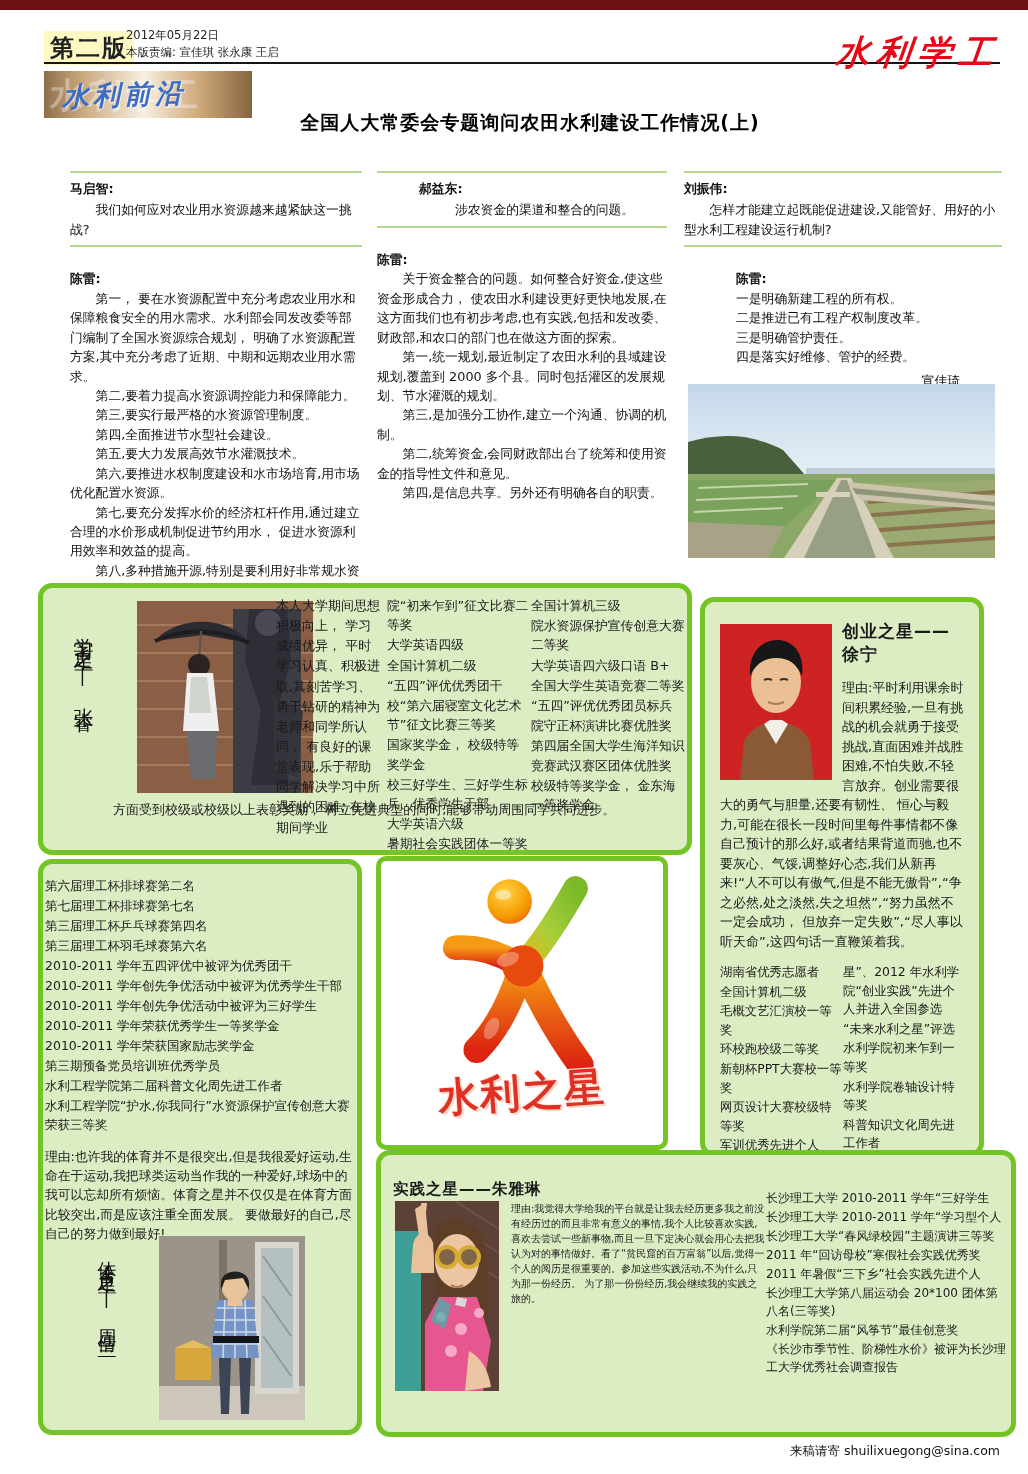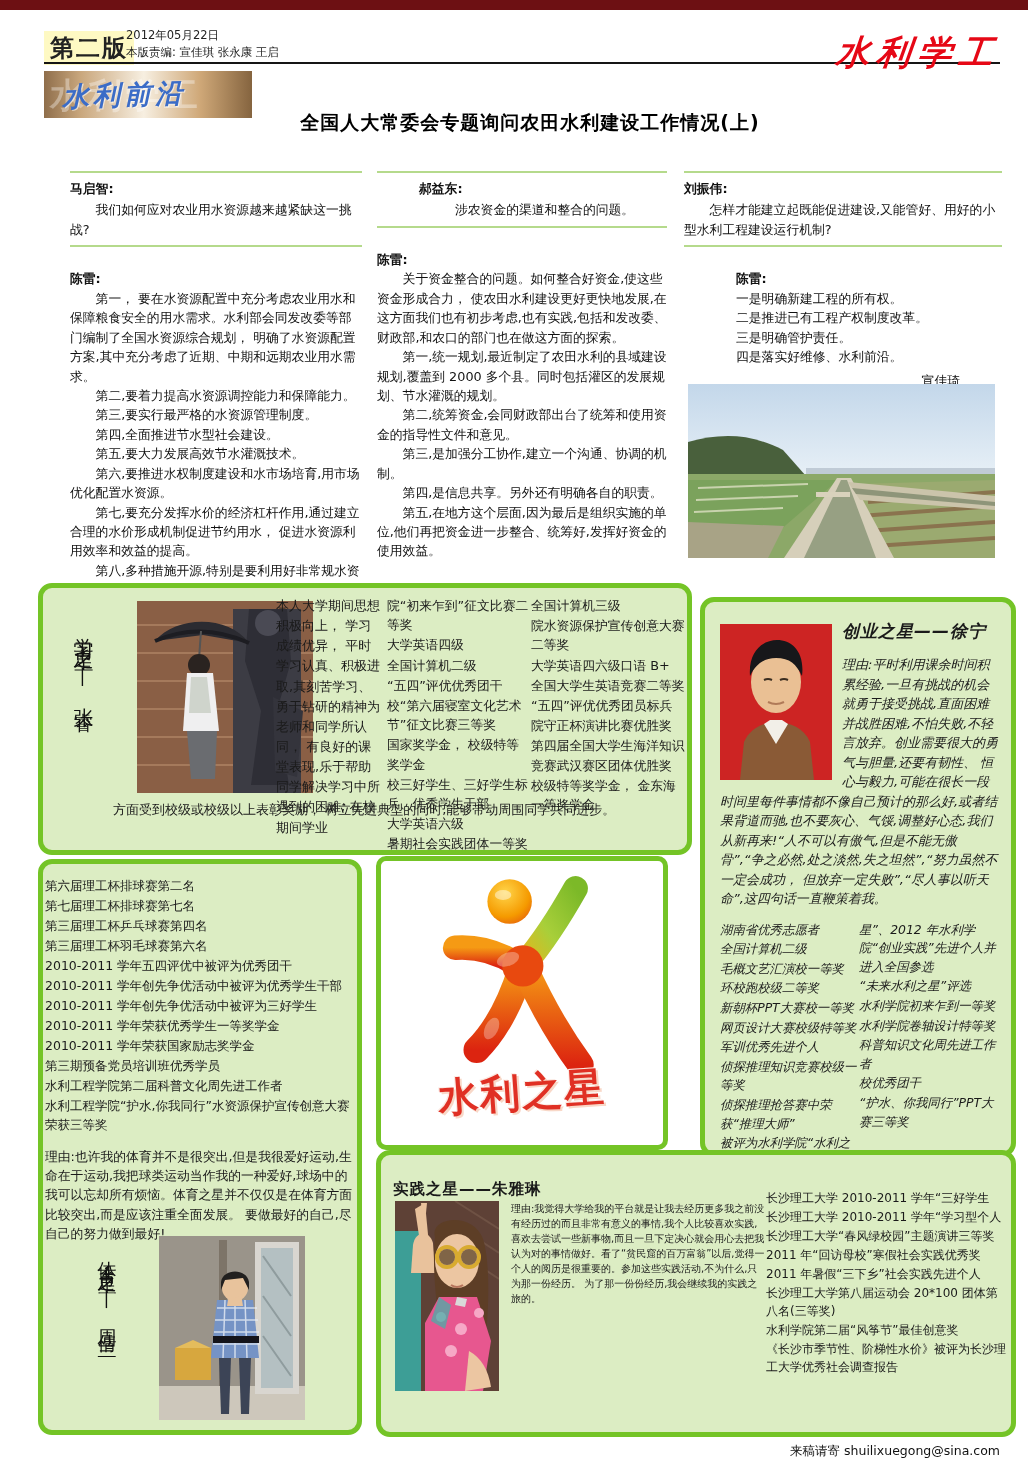--- a/index.html
+++ b/index.html
@@ -40,21 +40,21 @@
   .star-list div { margin-bottom:1px; }
 
   #panel-study { left:38px; top:583px; width:654px; height:272px; }
   .study-vtitle { position:absolute; left:28px; top:34px; height:220px; }
   .photo-study { position:absolute; left:94px; top:13px; width:176px; height:192px; }
   .study-para { position:absolute; left:233px; top:8px; width:108px; font-size:13px; line-height:1.55; }
   .study-list1 { position:absolute; left:344px; top:8px; width:142px; font-size:12.8px; line-height:1.5; }
   .study-list2 { position:absolute; left:488px; top:8px; width:154px; font-size:12.8px; line-height:1.5; }
   .study-cont { position:absolute; left:70px; top:212px; width:572px; font-size:13px; line-height:1.55; }
 
-  #panel-startup { left:700px; top:597px; width:316px; height:560px; padding:16px 13px 8px 15px;font-style:italic; }
+  #panel-startup { left:700px; top:597px; width:284px; height:560px; padding:16px 13px 8px 15px; }
   .photo-startup { float:left; width:112px; height:156px; margin:6px 10px 6px 0; }
   .startup-title { font-size:17px; font-weight:bold; margin:2px 0 12px 8px; letter-spacing:1px; }
   .startup-reason { font-size:13px; line-height:1.5; }
   .startup-lists { clear:both; display:flex; margin-top:12px; font-size:12.4px; line-height:1.5; }
   .startup-lists > div { width:50%; }
 
   #panel-sports { left:38px; top:859px; width:324px; height:576px; padding:12px 2px; }
   .sports-list { font-size:12.5px; line-height:1.52; }
   .sports-reason { margin-top:13px; font-size:12.8px; line-height:1.5; }
   .sports-vtitle { position:absolute; left:52px; top:382px; height:180px; font-size:19px; }
@@ -111,40 +111,39 @@
   <div class="qa-col" style="left:377px; width:290px;">
     <div class="q-rule"></div>
     <div class="asker indent-asker">郝益东:</div>
     <p class="question question-deep">涉农资金的渠道和整合的问题。</p>
     <div class="q-rule"></div>
     <div class="answerer">陈雷:</div>
     <div>
 
     <p class="para">关于资金整合的问题。如何整合好资金,使这些资金形成合力， 使农田水利建设更好更快地发展,在这方面我们也有初步考虑,也有实践,包括和发改委、财政部,和农口的部门也在做这方面的探索。</p>
         <p class="para">第一,统一规划,最近制定了农田水利的县域建设规划,覆盖到 2000 多个县。同时包括灌区的发展规划、节水灌溉的规划。</p>
+        <p class="para">第三,是加强分工协作,建立一个沟通、协调的机制。</p>
         <p class="para">第二,统筹资金,会同财政部出台了统筹和使用资金的指导性文件和意见。</p>
-        <p class="para">第三,是加强分工协作,建立一个沟通、协调的机制。</p>
         <p class="para">第四,是信息共享。另外还有明确各自的职责。</p>
-        <p class="para">第五,在地方这个层面,因为最后是组织实施的单位,他们再把资金进一步整合、统筹好,发挥好资金的使用效益。</p>
       </div>
   </div>
 
   <div class="qa-col" style="left:684px; width:318px;">
     <div class="q-rule"></div>
     <div class="asker">刘振伟:</div>
     <p class="question">怎样才能建立起既能促进建设,又能管好、用好的小型水利工程建设运行机制?</p>
     <div class="q-rule"></div>
     <div class="answer-block">
       <div class="answerer">陈雷:</div>
       <div>
 
       <p>一是明确新建工程的所有权。</p>
           <p>二是推进已有工程产权制度改革。</p>
           <p>三是明确管护责任。</p>
-          <p>四是落实好维修、水利前沿。</p>
+          <p>四是落实好维修、管护的经费。</p>
         </div>
     </div>
     <div class="photo-credit">宣佳琦</div>
   </div>
 
   <svg class="canal-photo" viewBox="0 0 307 174">
     <defs>
       <linearGradient id="sky" x1="0" y1="0" x2="0" y2="1">
         <stop offset="0" stop-color="#c3d7ea"></stop>
           <stop offset="1" stop-color="#e9f1f7"></stop>

